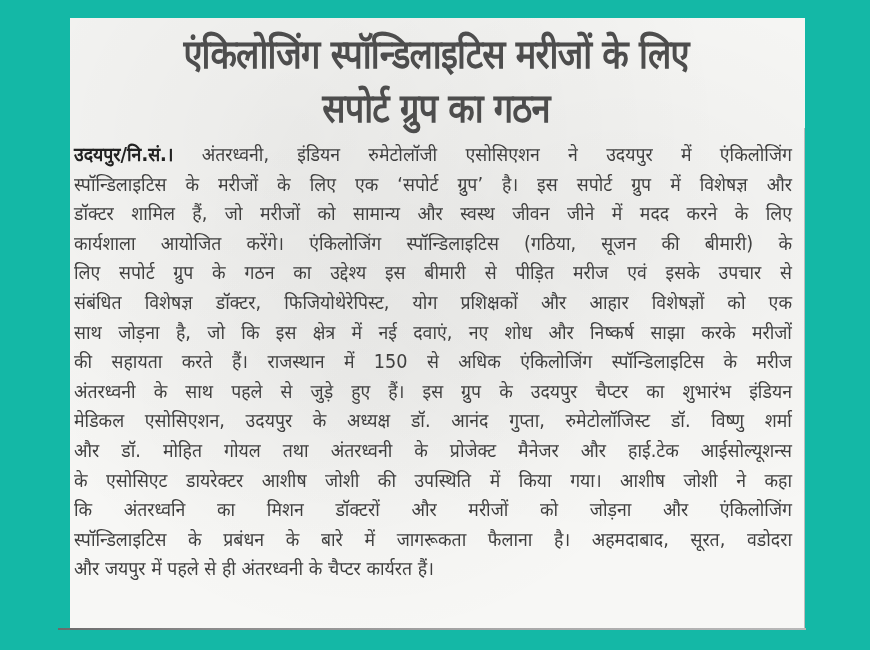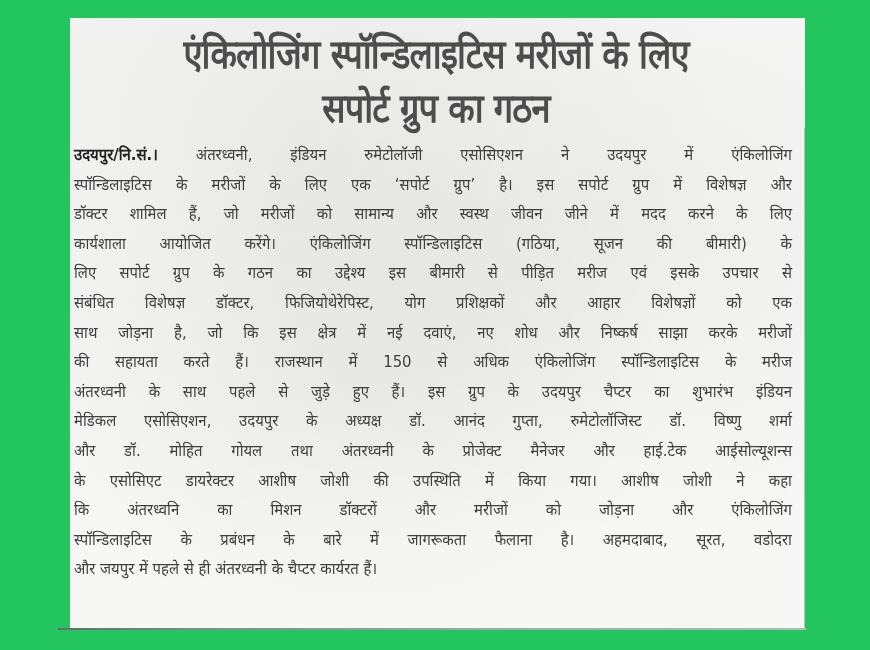--- a/index.html
+++ b/index.html
@@ -7,21 +7,21 @@
     padding: 0;
     width: 870px;
     height: 650px;
     background: #ffffff;
     overflow: hidden;
   }
   .page {
     position: relative;
     width: 870px;
     height: 650px;
-    background: #22c55e;
+    background: #14b8a6;
   }
   
   .clipping {
     position: absolute;
     left: 70px;
     top: 18px;
     width: 735px;
     height: 610px;
     background:
       radial-gradient(ellipse at 30% 20%, rgba(0,0,0,0.05), transparent 60%),
@@ -59,21 +59,21 @@
   }
   .headline.l1 { top: 28px; font-size: 40px; line-height: 52px; }
   .headline.l2 { top: 82px; font-size: 40px; line-height: 52px; }
 
   .body {
     position: absolute;
     left: 74px;
     top: 140px;
     width: 718px;
     font-family: "DejaVu Sans", sans-serif;
-    font-size: 16px;
+    font-size: 19px;
     color: #3f3f3f;
   }
   .line {
     height: 29.6px;
     line-height: 29.6px;
     white-space: nowrap;
     text-align: justify;
     text-align-last: justify;
     transform: scaleX(0.93);
     transform-origin: left center;

